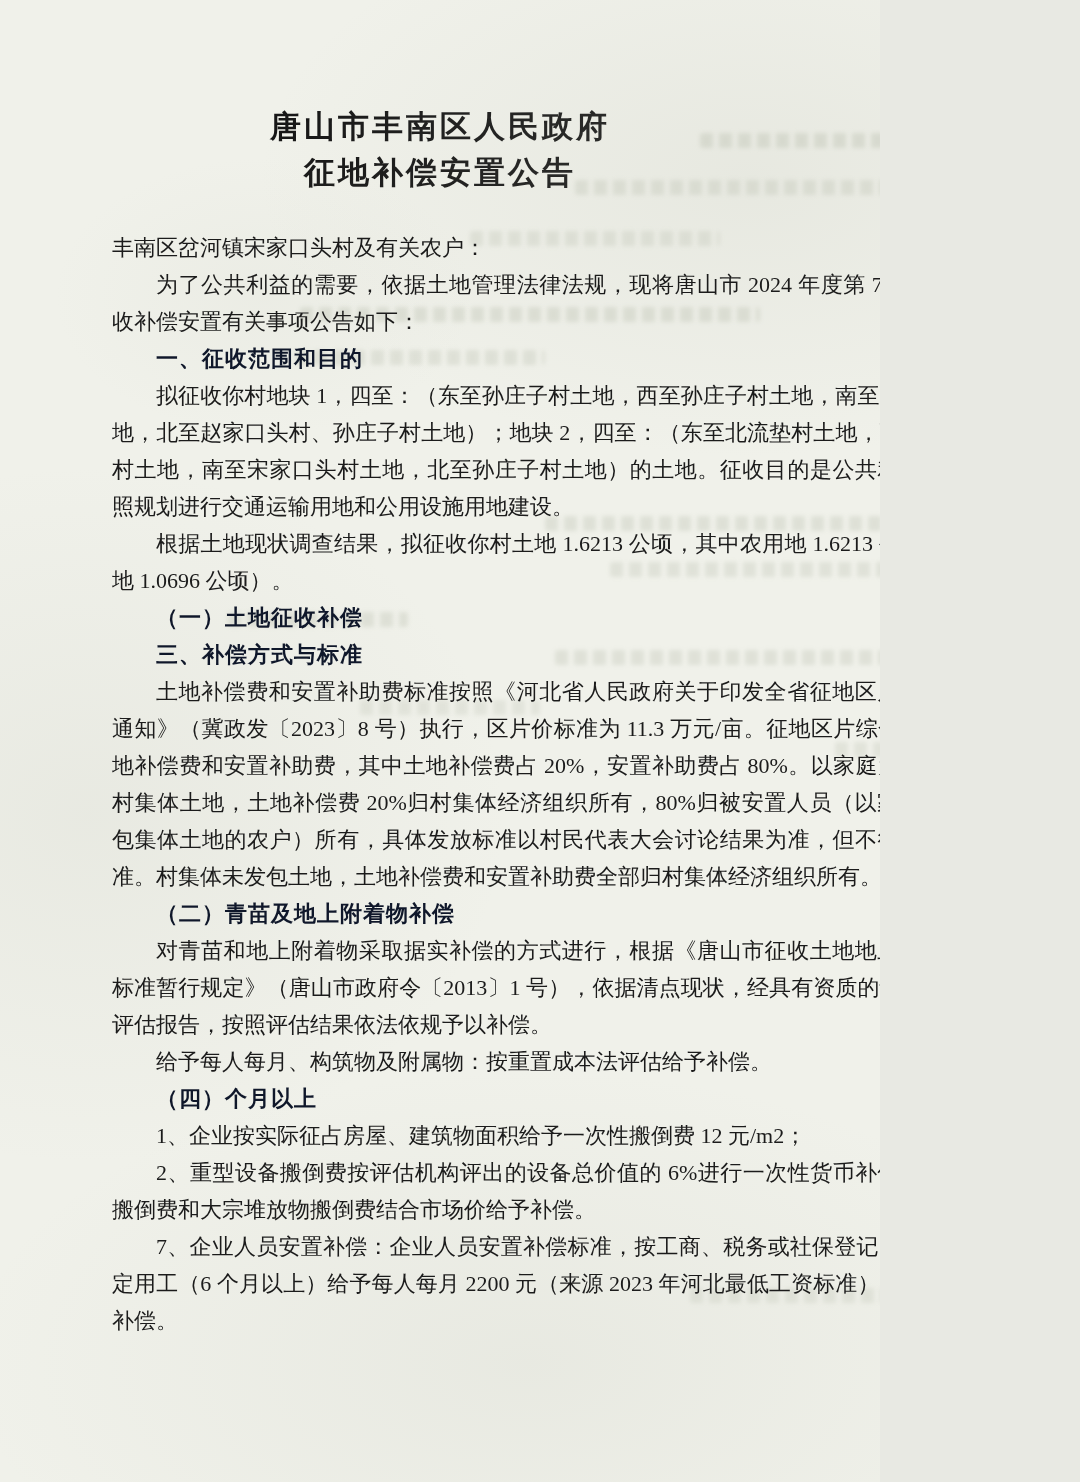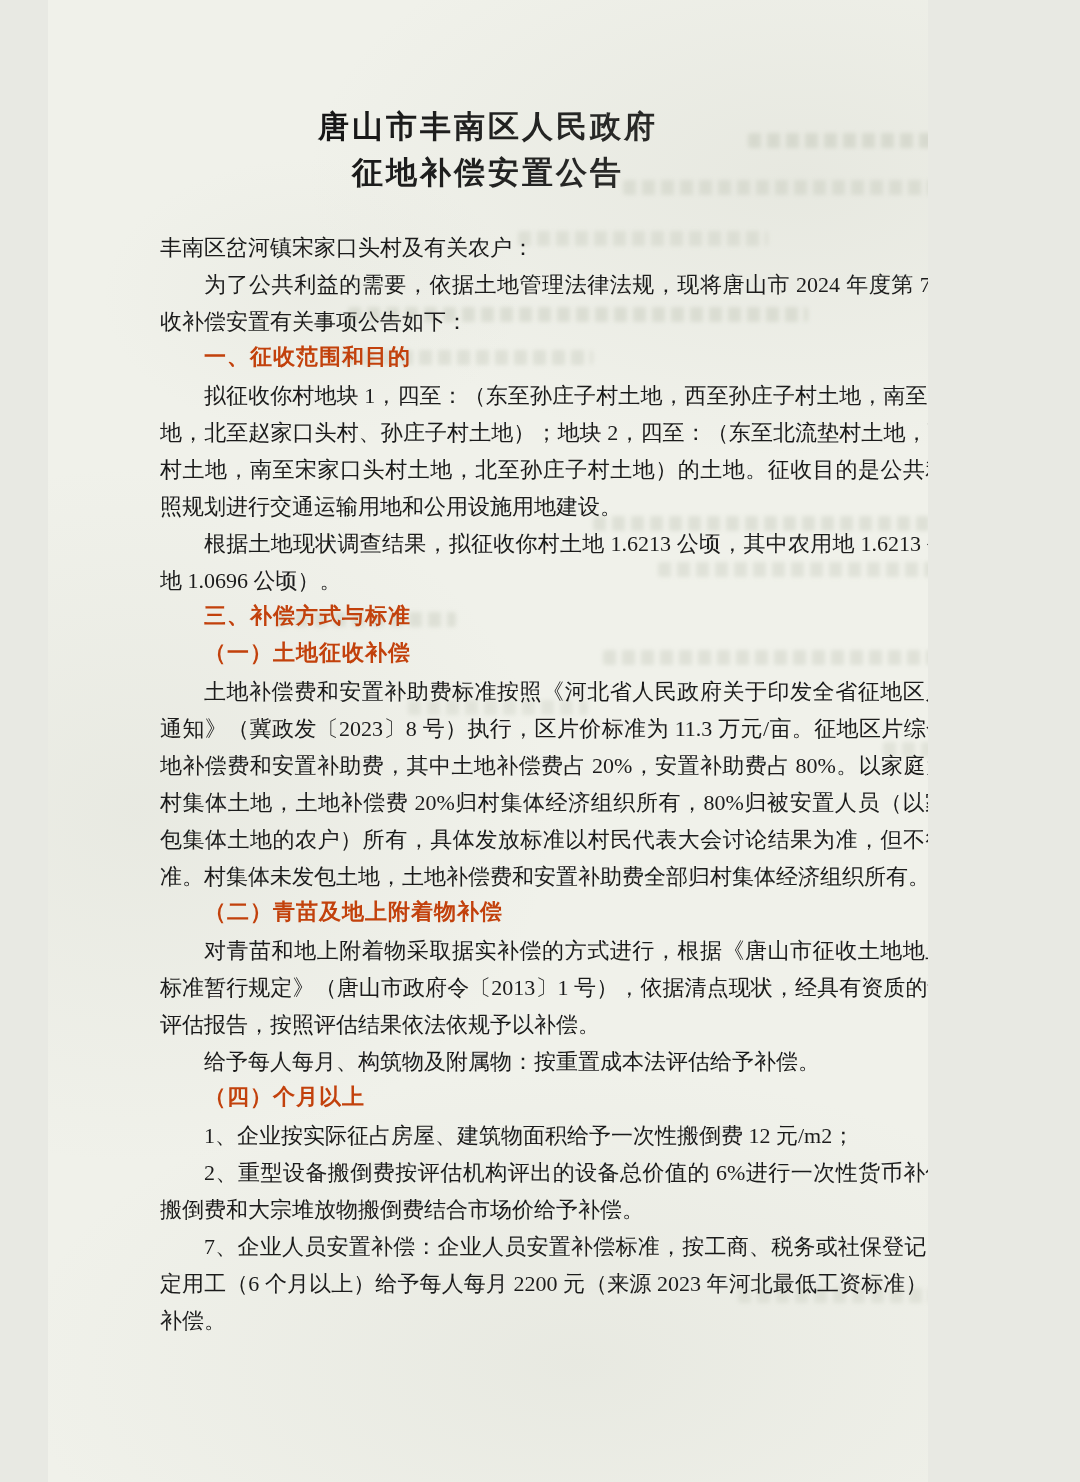--- a/index.html
+++ b/index.html
@@ -7,21 +7,20 @@
     width: 1080px; height: 1482px;
     font-family: "Liberation Serif", "DejaVu Serif", serif;
     background: #e8e9e3;
   }
   .page {
     position: relative;
     width: 880px; height: 1482px;
     background: #f0f1ea;
     overflow: hidden;
     color: #1c1c1c;
-    margin-left: 48px;
   }
   
   .page::before {
     content: "";
     position: absolute; inset: 0;
     background:
       radial-gradient(ellipse 700px 400px at 85% 12%, rgba(190,193,180,0.18), transparent 70%),
       radial-gradient(ellipse 600px 500px at 10% 55%, rgba(185,188,175,0.14), transparent 70%),
       radial-gradient(ellipse 800px 420px at 60% 92%, rgba(190,193,180,0.16), transparent 70%),
       radial-gradient(ellipse 300px 200px at 30% 20%, rgba(200,203,190,0.12), transparent 70%);
@@ -68,22 +67,22 @@
     font-size: 22px;
     line-height: 37px;
     text-align: justify;
     color: #1b1b1b;
   }
   .doc-body p { margin: 0; }
   .indent { text-indent: 2em; }
   .heading {
     text-indent: 2em;
     font-weight: 700;
-    color: #c2410c;
-    font-family: Liberation Mono, monospace;
+    color: #0f172a;
+    font-family: Liberation Serif, serif;
     letter-spacing: 1px;
   }
   .salutation { text-indent: 0; }
 </style>
 </head>
 <body>
 
 <div class="page">
 
   <i class="ghost g1"></i>
@@ -103,22 +102,22 @@
     <div class="title">唐山市丰南区人民政府</div>
     <div class="title">征地补偿安置公告</div>
   </div>
 
   <div class="doc-body">
     <p class="salutation">丰南区岔河镇宋家口头村及有关农户：</p>
     <p class="indent">为了公共利益的需要，依据土地管理法律法规，现将唐山市 2024 年度第 71 批次土地征收补偿安置有关事项公告如下：</p>
     <p class="heading">一、征收范围和目的</p>
     <p class="indent">拟征收你村地块 1，四至：（东至孙庄子村土地，西至孙庄子村土地，南至宋家口头村土地，北至赵家口头村、孙庄子村土地）；地块 2，四至：（东至北流垫村土地，西至宋家口头村土地，南至宋家口头村土地，北至孙庄子村土地）的土地。征收目的是公共利益需要，依照规划进行交通运输用地和公用设施用地建设。</p>
     <p class="indent">根据土地现状调查结果，拟征收你村土地 1.6213 公顷，其中农用地 1.6213 公顷（其中耕地 1.0696 公顷）。</p>
+    <p class="heading">（一）土地征收补偿</p>
     <p class="heading">三、补偿方式与标准</p>
-    <p class="heading">（一）土地征收补偿</p>
     <p class="indent">土地补偿费和安置补助费标准按照《河北省人民政府关于印发全省征地区片综合地价的通知》（冀政发〔2023〕8 号）执行，区片价标准为 11.3 万元/亩。征地区片综合地价包括土地补偿费和安置补助费，其中土地补偿费占 20%，安置补助费占 80%。以家庭为单位承包的村集体土地，土地补偿费 20%归村集体经济组织所有，80%归被安置人员（以家庭为单位承包集体土地的农户）所有，具体发放标准以村民代表大会讨论结果为准，但不得低于上述标准。村集体未发包土地，土地补偿费和安置补助费全部归村集体经济组织所有。</p>
     <p class="heading">（二）青苗及地上附着物补偿</p>
     <p class="indent">对青苗和地上附着物采取据实补偿的方式进行，根据《唐山市征收土地地上附着物补偿标准暂行规定》（唐山市政府令〔2013〕1 号），依据清点现状，经具有资质的评估机构出具评估报告，按照评估结果依法依规予以补偿。</p>
     <p class="indent">给予每人每月、构筑物及附属物：按重置成本法评估给予补偿。</p>
     <p class="heading">（四）个月以上</p>
     <p class="indent">1、企业按实际征占房屋、建筑物面积给予一次性搬倒费 12 元/m2；</p>
     <p class="indent">2、重型设备搬倒费按评估机构评出的设备总价值的 6%进行一次性货币补偿。特种设备搬倒费和大宗堆放物搬倒费结合市场价给予补偿。</p>
     <p class="indent">7、企业人员安置补偿：企业人员安置补偿标准，按工商、税务或社保登记，结合实际固定用工（6 个月以上）给予每人每月 2200 元（来源 2023 年河北最低工资标准），计 6 个月的补偿。</p>
   </div>
 

